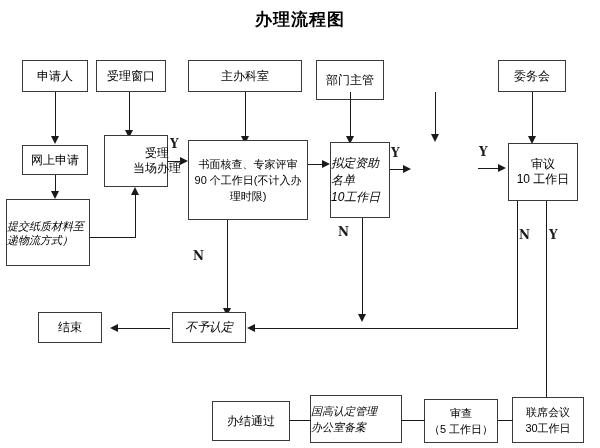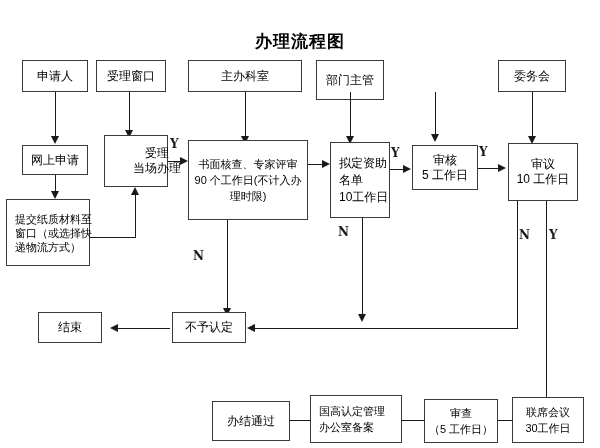--- a/index.html
+++ b/index.html
@@ -21,41 +21,41 @@
   .title {
     position: absolute;
     left: 0;
     top: 8px;
     width: 600px;
     text-align: center;
     font-family: "DejaVu Serif", "Liberation Serif", serif;
     font-size: 17px;
     font-weight: bold;
     letter-spacing: 1px;
-    margin-top: 22px;
   }
   .box {
     position: absolute;
     box-sizing: border-box;
     border: 1px solid #3a3a3a;
     background: #ffffff;
     display: flex;
     flex-direction: column;
     align-items: center;
     justify-content: center;
     text-align: center;
     font-size: 12px;
     line-height: 15px;
     color: #000;
     padding: 1px 2px;
   }
   .box.left-align {
     align-items: flex-start;
     text-align: left;
-    padding-left: 8px;
+    padding-left: 0;
+    font-style: italic;
   }
   .box .ln { display: block; white-space: nowrap; }
 
   
   .vline {
     position: absolute;
     width: 0;
     border-left: 1.3px solid #1a1a1a;
   }
   .hline {
@@ -139,45 +139,40 @@
 
   <div class="vline" style="left:532px; top:92px; height:46px;"></div>
   <div class="arrow-down" style="left:527.5px; top:136px;"></div>
 
   <div class="box" style="left:22px; top:145px; width:66px; height:30px;">
     <span class="ln">网上申请</span>
   </div>
 
   <div class="box left-align" style="left:6px; top:199px; width:84px; height:67px; font-size:11px; line-height:14px;">
     <span class="ln">提交纸质材料至</span>
-    <span class="ln">窗口（或选择快</span>
     <span class="ln">递物流方式）</span>
   </div>
 
   <div class="box" style="left:104px; top:135px; width:64px; height:52px;padding-left:44px;">
     <span class="ln">受理</span>
     <span class="ln">当场办理</span>
   </div>
 
   <div class="box" style="left:188px; top:140px; width:120px; height:80px; font-size:11px; line-height:16px;">
     <span class="ln">书面核查、专家评审</span>
     <span class="ln">90 个工作日(不计入办</span>
     <span class="ln">理时限)</span>
   </div>
 
   <div class="box left-align" style="left:330px; top:142px; width:60px; height:76px; line-height:17px;">
     <span class="ln">拟定资助</span>
     <span class="ln">名单</span>
     <span class="ln">10工作日</span>
   </div>
 
-  <div class="box" style="left:412px; top:145px; width:66px; height:45px;">
-    <span class="ln">审核</span>
-    <span class="ln">5 工作日</span>
-  </div>
 
   <div class="box" style="left:508px; top:143px; width:70px; height:58px;">
     <span class="ln">审议</span>
     <span class="ln">10 工作日</span>
   </div>
 
   <div class="vline" style="left:55px; top:175px; height:20px;"></div>
   <div class="arrow-down" style="left:50.5px; top:191px;"></div>
 
   <div class="hline" style="left:90px; top:237px; width:46px;"></div>
@@ -208,21 +203,21 @@
   <div class="elabel" style="left:338px; top:225px;">N</div>
 
   <div class="vline" style="left:517px; top:201px; height:128px;"></div>
   <div class="hline" style="left:255px; top:328px; width:263px;"></div>
   <div class="arrow-left" style="left:247px; top:323.5px;"></div>
   <div class="elabel" style="left:519px; top:228px;">N</div>
 
   <div class="vline" style="left:546px; top:201px; height:196px;"></div>
   <div class="elabel" style="left:549px; top:228px;">Y</div>
 
-  <div class="box" style="left:172px; top:312px; width:74px; height:31px;">
+  <div class="box" style="left:172px; top:312px; width:74px; height:31px;font-style:italic;">
     <span class="ln">不予认定</span>
   </div>
 
   <div class="box" style="left:38px; top:312px; width:64px; height:31px;">
     <span class="ln">结束</span>
   </div>
 
   <div class="hline" style="left:118px; top:328px; width:52px;"></div>
   <div class="arrow-left" style="left:110px; top:323.5px;"></div>
 

